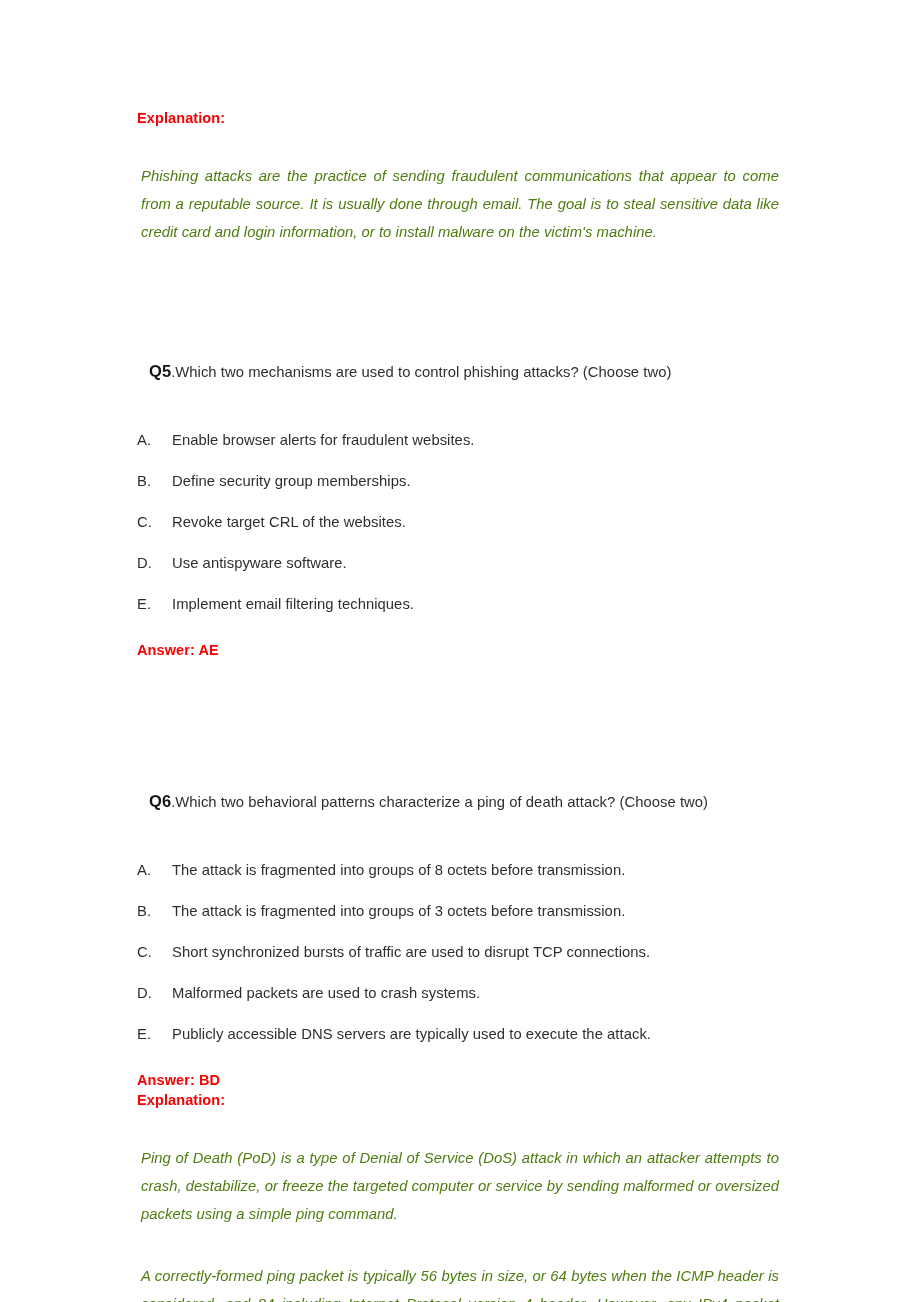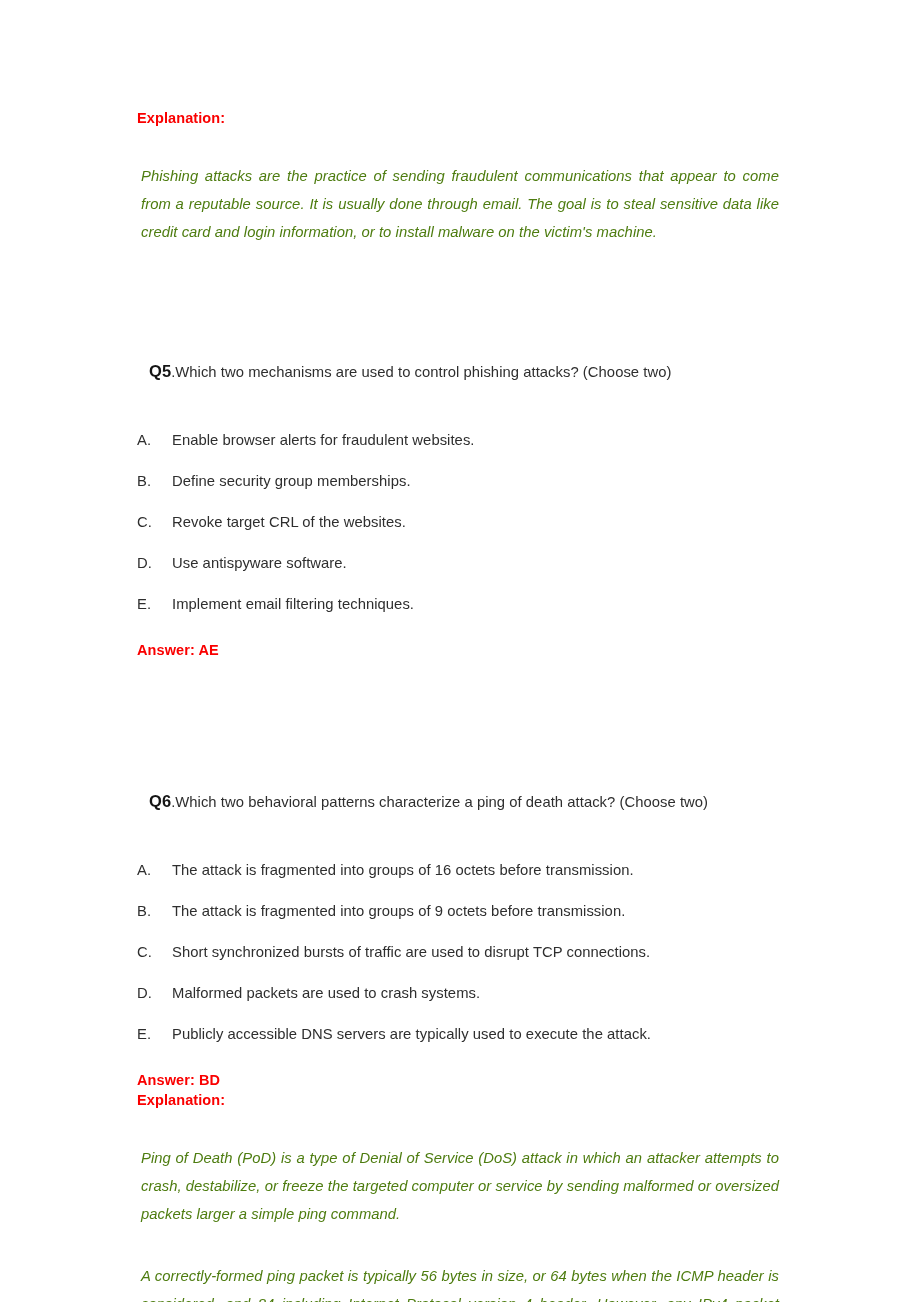--- a/index.html
+++ b/index.html
@@ -153,25 +153,25 @@
 
     <p class="question">
       <span class="qnum">Q6</span><span>.Which two behavioral patterns characterize a ping of death attack? (Choose two)</span>
     </p>
 
     <div class="sp-14"></div>
 
     <ul class="options">
       <li class="option">
         <span class="opt-letter">A.</span>
-        <span class="opt-text">The attack is fragmented into groups of 16 octets before transmission.</span>
+        <span class="opt-text">The attack is fragmented into groups of 8 octets before transmission.</span>
       </li>
       <li class="option">
         <span class="opt-letter">B.</span>
-        <span class="opt-text">The attack is fragmented into groups of 9 octets before transmission.</span>
+        <span class="opt-text">The attack is fragmented into groups of 3 octets before transmission.</span>
       </li>
       <li class="option">
         <span class="opt-letter">C.</span>
         <span class="opt-text">Short synchronized bursts of traffic are used to disrupt TCP connections.</span>
       </li>
       <li class="option">
         <span class="opt-letter">D.</span>
         <span class="opt-text">Malformed packets are used to crash systems.</span>
       </li>
       <li class="option">
@@ -181,20 +181,20 @@
     </ul>
 
     <div class="sp-24"></div>
 
     <p class="red-heading">Answer: BD</p>
 
     <p class="red-heading">Explanation:</p>
 
     <div class="sp-30"></div>
 
-    <p class="para">Ping of Death (PoD) is a type of Denial of Service (DoS) attack in which an attacker attempts to crash, destabilize, or freeze the targeted computer or service by sending malformed or oversized packets larger a simple ping command.</p>
+    <p class="para">Ping of Death (PoD) is a type of Denial of Service (DoS) attack in which an attacker attempts to crash, destabilize, or freeze the targeted computer or service by sending malformed or oversized packets using a simple ping command.</p>
 
     <div class="sp-26"></div>
 
     <p class="para">A correctly-formed ping packet is typically 56 bytes in size, or 64 bytes when the ICMP header is considered, and 84 including Internet Protocol version 4 header. However, any IPv4 packet (including pings) may be as large as 65,535 bytes. Some computer systems were never designed to properly handle a ping packet larger than the maximum packet size because it violates the Internet Protocol documented Like other large but well-formed packets, a ping of death is fragmented into groups of 8 octets before transmission. However, when the target computer reassembles the malformed packet, a buffer overflow can occur, causing a system crash and potentially allowing the injection of maliciouscode.</p>
 
   </div>
 </div>
 
 </body></html>

